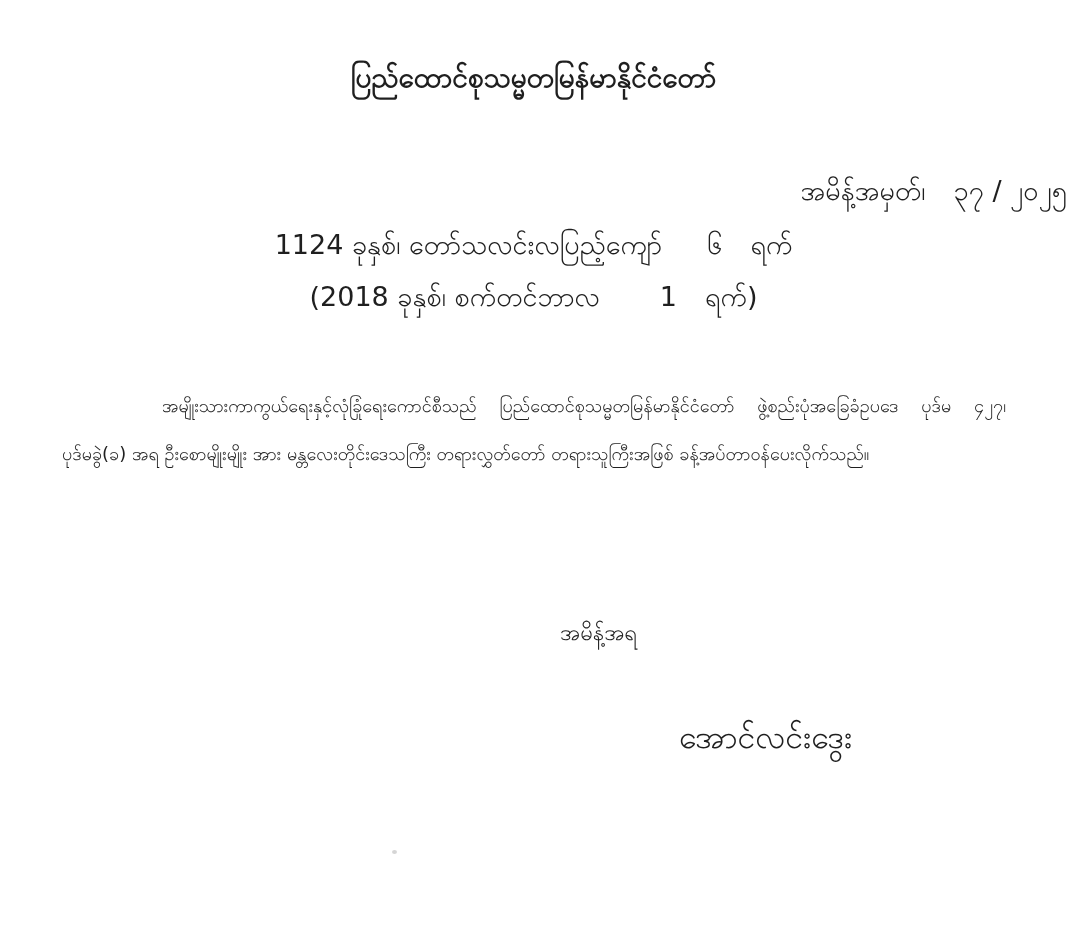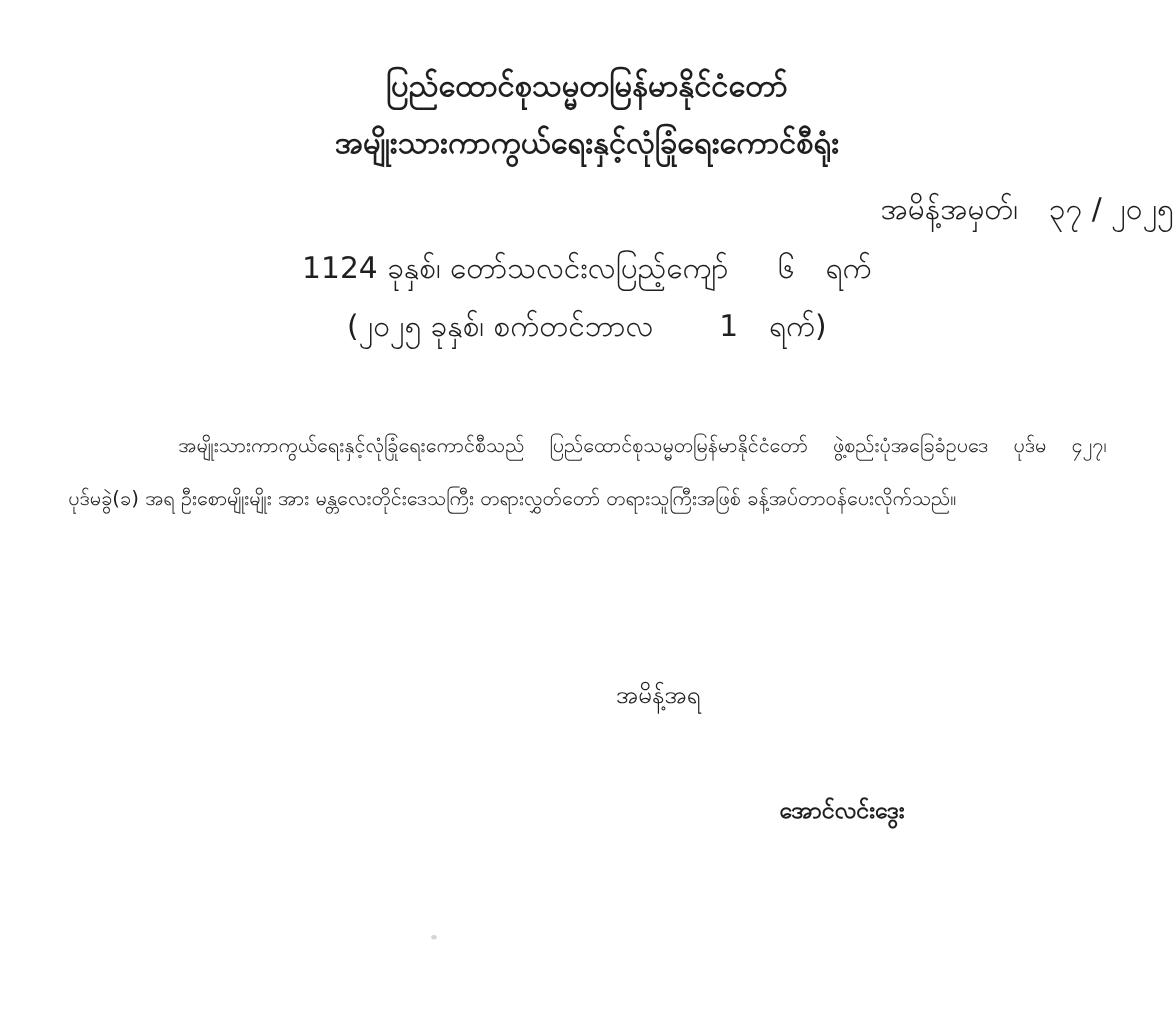--- a/index.html
+++ b/index.html
@@ -55,24 +55,23 @@
     white-space: nowrap;
   }
   .signature-block {
     position: absolute;
     top: 718px;
     left: 648px;
     width: 235px;
     text-align: center;
   }
   .signatory-name {
-    font-size: 21px;
+    font-size: 32px;
     line-height: 38px;
     white-space: nowrap;
-    font-weight: bold;
   }
   .signatory-title {
     font-size: 27px;
     line-height: 38px;
     margin-top: 14px;
     white-space: nowrap;
   }
   .scan-dot {
     position: absolute;
     top: 850px;
@@ -84,32 +83,31 @@
     opacity: 0.6;
   }
 </style>
 </head>
 <body>
 
 <div class="page">
 
   <div class="center-line fs-header bold country-line">ပြည်ထောင်စုသမ္မတမြန်မာနိုင်ငံတော်</div>
 
-  <div class="center-line fs-header bold office-line">အမျိုးသားကာကွယ်ရေးနှင့်လုံခြုံရေးကောင်စီရုံး</div>
 
   <div class="center-line fs-normal order-line">
     <span>အမိန့်အမှတ်၊</span><span class="gap-sm"></span><span>၃၇ / ၂၀၂၅</span>
   </div>
 
   <div class="center-line fs-normal mm-date-line">
     <span>1124 ခုနှစ်၊ တော်သလင်းလပြည့်ကျော်</span><span class="gap-md"></span><span>၆</span><span class="gap-sm"></span><span>ရက်</span>
   </div>
 
   <div class="center-line fs-normal en-date-line">
-    <span>(၂၀၂၅ ခုနှစ်၊ စက်တင်ဘာလ</span><span class="gap-lg"></span><span>1</span><span class="gap-sm"></span><span>ရက်)</span>
+    <span>(2018 ခုနှစ်၊ စက်တင်ဘာလ</span><span class="gap-lg"></span><span>1</span><span class="gap-sm"></span><span>ရက်)</span>
   </div>
 
 
   <p class="body-paragraph">အမျိုးသားကာကွယ်ရေးနှင့်လုံခြုံရေးကောင်စီသည် ပြည်ထောင်စုသမ္မတမြန်မာနိုင်ငံတော် ဖွဲ့စည်းပုံအခြေခံဥပဒေ ပုဒ်မ ၄၂၇၊ ပုဒ်မခွဲ(ခ) အရ ဦးစောမျိုးမျိုး အား မန္တလေးတိုင်းဒေသကြီး တရားလွှတ်တော် တရားသူကြီးအဖြစ် ခန့်အပ်တာဝန်ပေးလိုက်သည်။</p>
 
   <div class="by-order">အမိန့်အရ</div>
 
   <div class="signature-block">
     <div class="signatory-name">အောင်လင်းဒွေး</div>
   </div>

